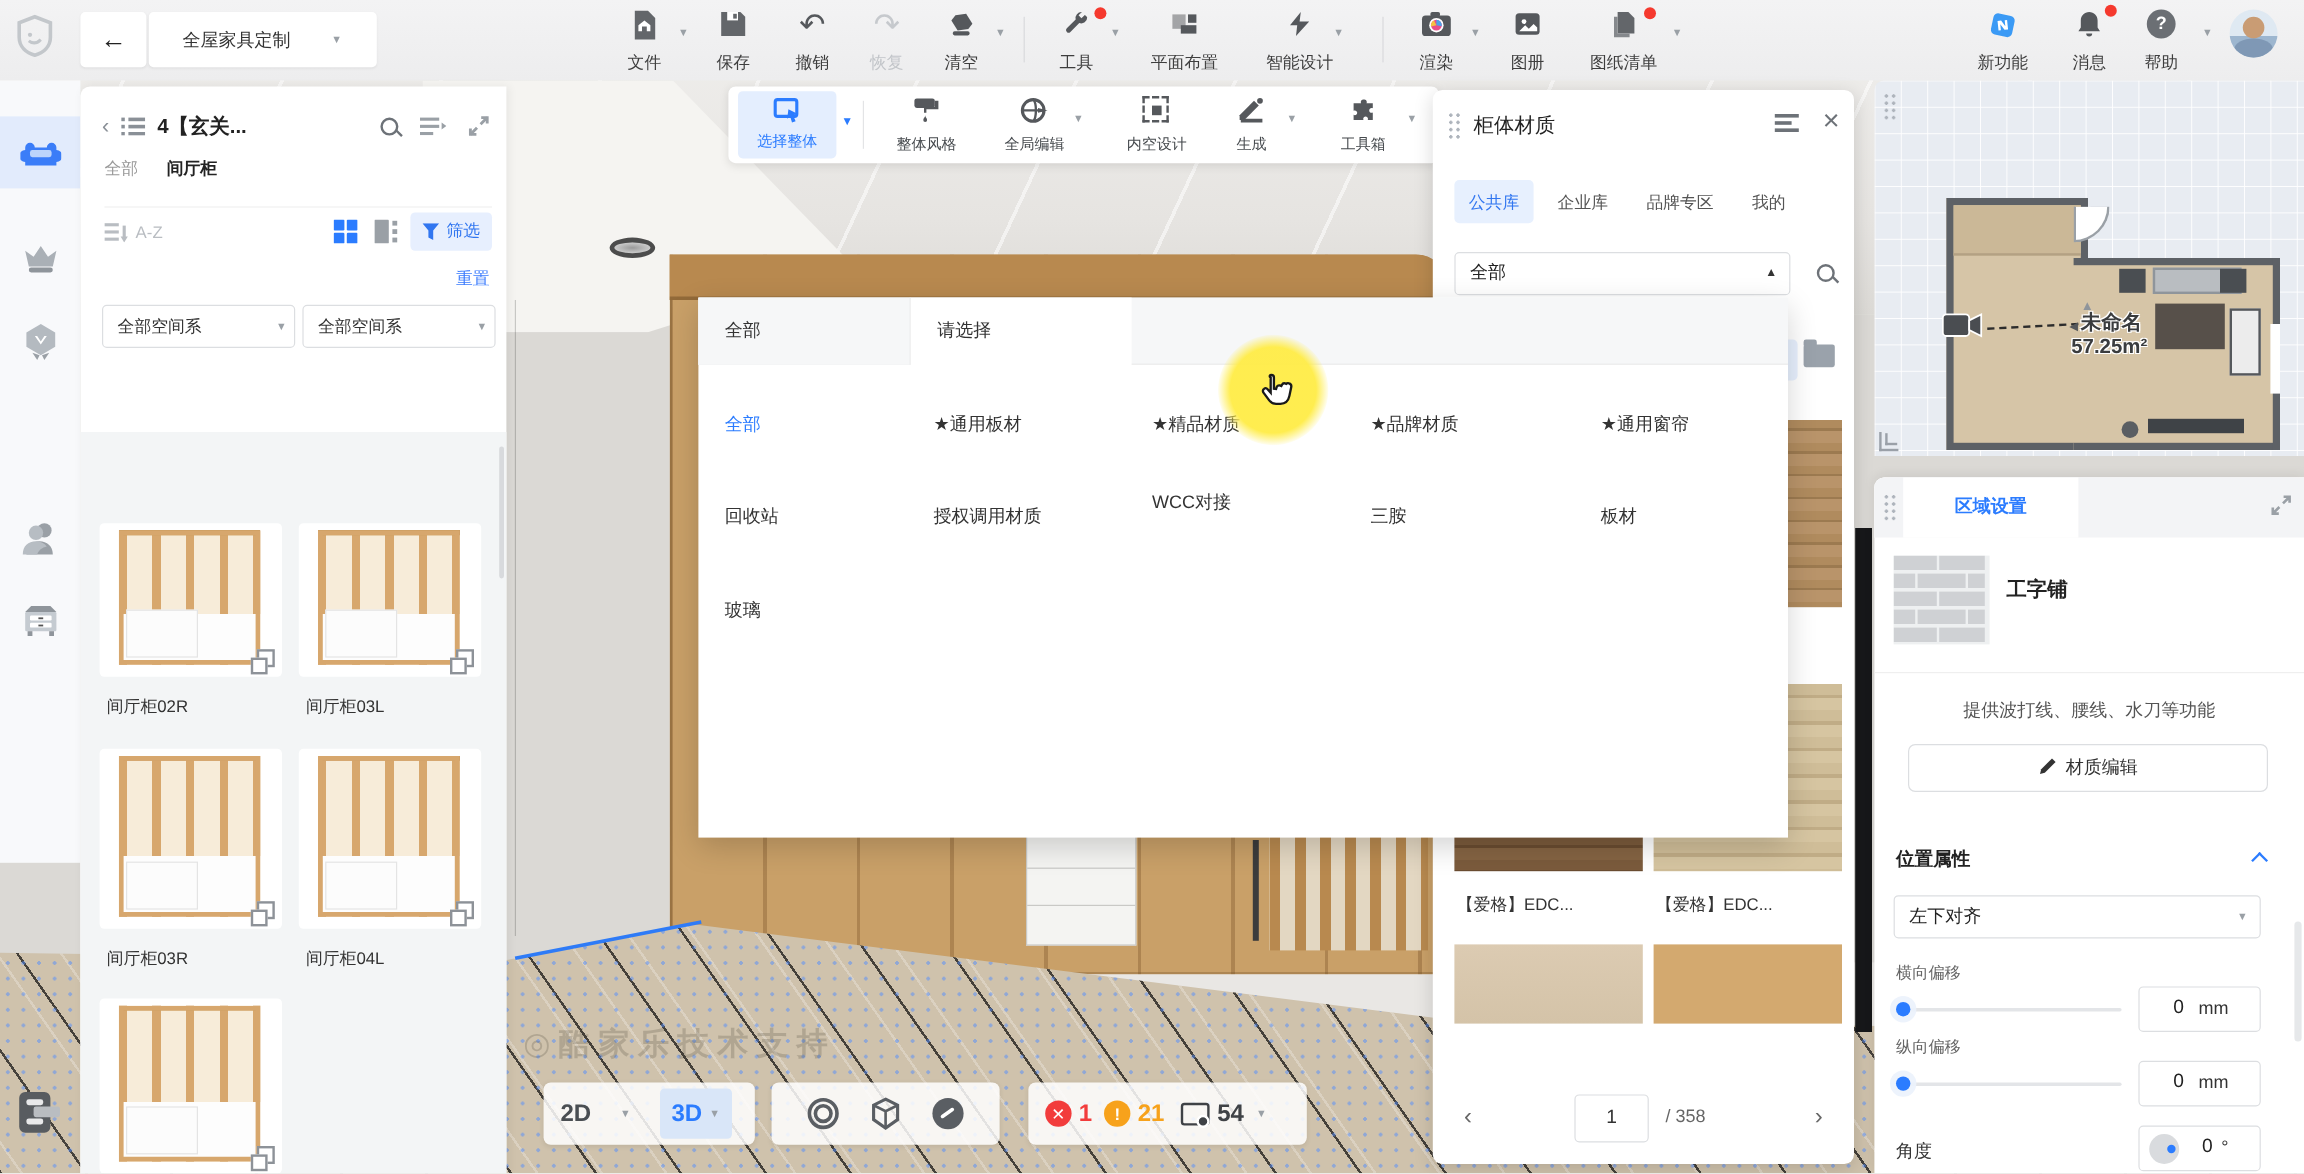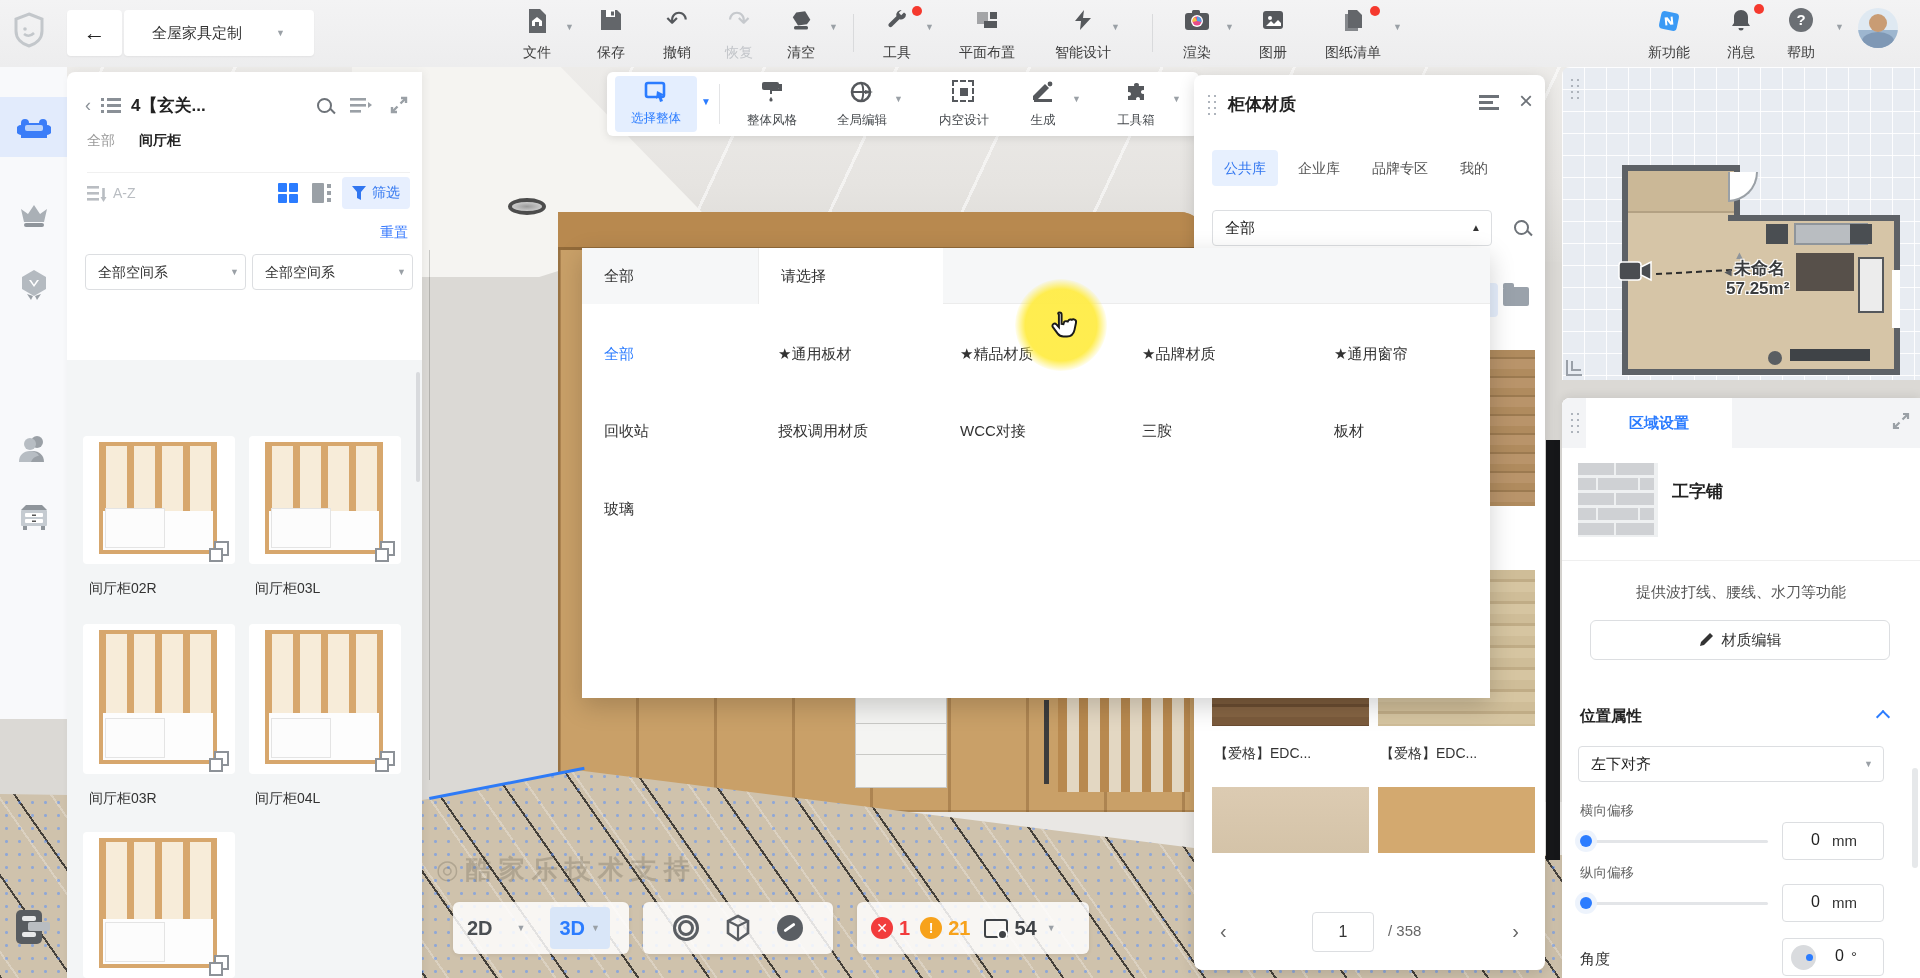--- a/index.html
+++ b/index.html
@@ -130,21 +130,21 @@
   .dd-cell1 { position:absolute; left:0; top:0; width:177px; height:56px; background:#f6f7f8; border-right:1px solid #ececec;
     line-height:56px; padding-left:22px; font-size:15px; color:#333; }
   .dd-cell2 { position:absolute; left:177px; top:0; width:184px; height:57px; background:#fff;
     line-height:56px; padding-left:22px; font-size:15px; color:#333; }
   .dd-item { position:absolute; font-size:15px; color:#333; height:26px; line-height:26px; white-space:nowrap; }
   .dd-item.sel { color:#2b7cff; }
 
   
   .mat-panel { left:1194px; top:75px; width:351px; height:895px; background:#fff; border-radius:8px;
     box-shadow:0 4px 16px rgba(0,0,0,.14); z-index:20; overflow:hidden; }
-  .mat-title { position:absolute; left:34px; top:18px; font-size:17px; font-weight:bold; color:#222; }
+  .mat-title { position:absolute; left:34px; top:18px; font-size:17px; font-weight:normal; color:#222; }
   .mat-close { position:absolute; right:12px; top:14px; font-size:24px; color:#6d7278; line-height:24px; }
   .mat-collapse { position:absolute; right:46px; top:20px; width:20px; height:16px; }
   .mat-collapse i { display:block; height:2.5px; background:#6d7278; margin-bottom:3.5px; }
   .mat-collapse i:nth-child(2) { width:70%; }
   .mat-tabs { position:absolute; left:18px; top:75px; display:flex; gap:8px; }
   .mtab { height:36px; padding:0 12px; line-height:36px; font-size:14px; color:#555; border-radius:4px; white-space:nowrap; }
   .mtab.sel { background:#e7f0fe; color:#3176f0; }
   .mat-select { position:absolute; left:18px; top:135px; width:280px; height:36px; border:1px solid #dcdee1; border-radius:4px;
     font-size:15px; line-height:34px; padding:0 12px; color:#222; }
   .mat-select .up { position:absolute; right:10px; top:0; font-size:10px; color:#333; }
@@ -683,21 +683,21 @@
     <div class="dd-head"></div>
     <div class="dd-cell1">全部</div>
     <div class="dd-cell2">请选择</div>
     <span class="dd-item sel" style="left:22px;top:93px;">全部</span>
     <span class="dd-item" style="left:196px;top:93px;">★通用板材</span>
     <span class="dd-item" style="left:378px;top:93px;">★精品材质</span>
     <span class="dd-item" style="left:560px;top:93px;">★品牌材质</span>
     <span class="dd-item" style="left:752px;top:93px;">★通用窗帘</span>
     <span class="dd-item" style="left:22px;top:170px;">回收站</span>
     <span class="dd-item" style="left:196px;top:170px;">授权调用材质</span>
-    <span class="dd-item" style="left:378px;top:170px;">WCC对接</span>
+    <span class="dd-item" style="left:378px;top:158px;">WCC对接</span>
     <span class="dd-item" style="left:560px;top:170px;">三胺</span>
     <span class="dd-item" style="left:752px;top:170px;">板材</span>
     <span class="dd-item" style="left:22px;top:248px;">玻璃</span>
   </div>
 
   <div class="abs minimap">
     <div class="dots-handle abs" style="left:7px;top:10px;"></div>
 
     <div class="room" style="left:60px;top:98px;width:118px;height:210px;">
       <div style="position:absolute;left:0;top:0;right:0;height:42px;background:#cbb897;border-bottom:2px solid #b3a183;"></div>

